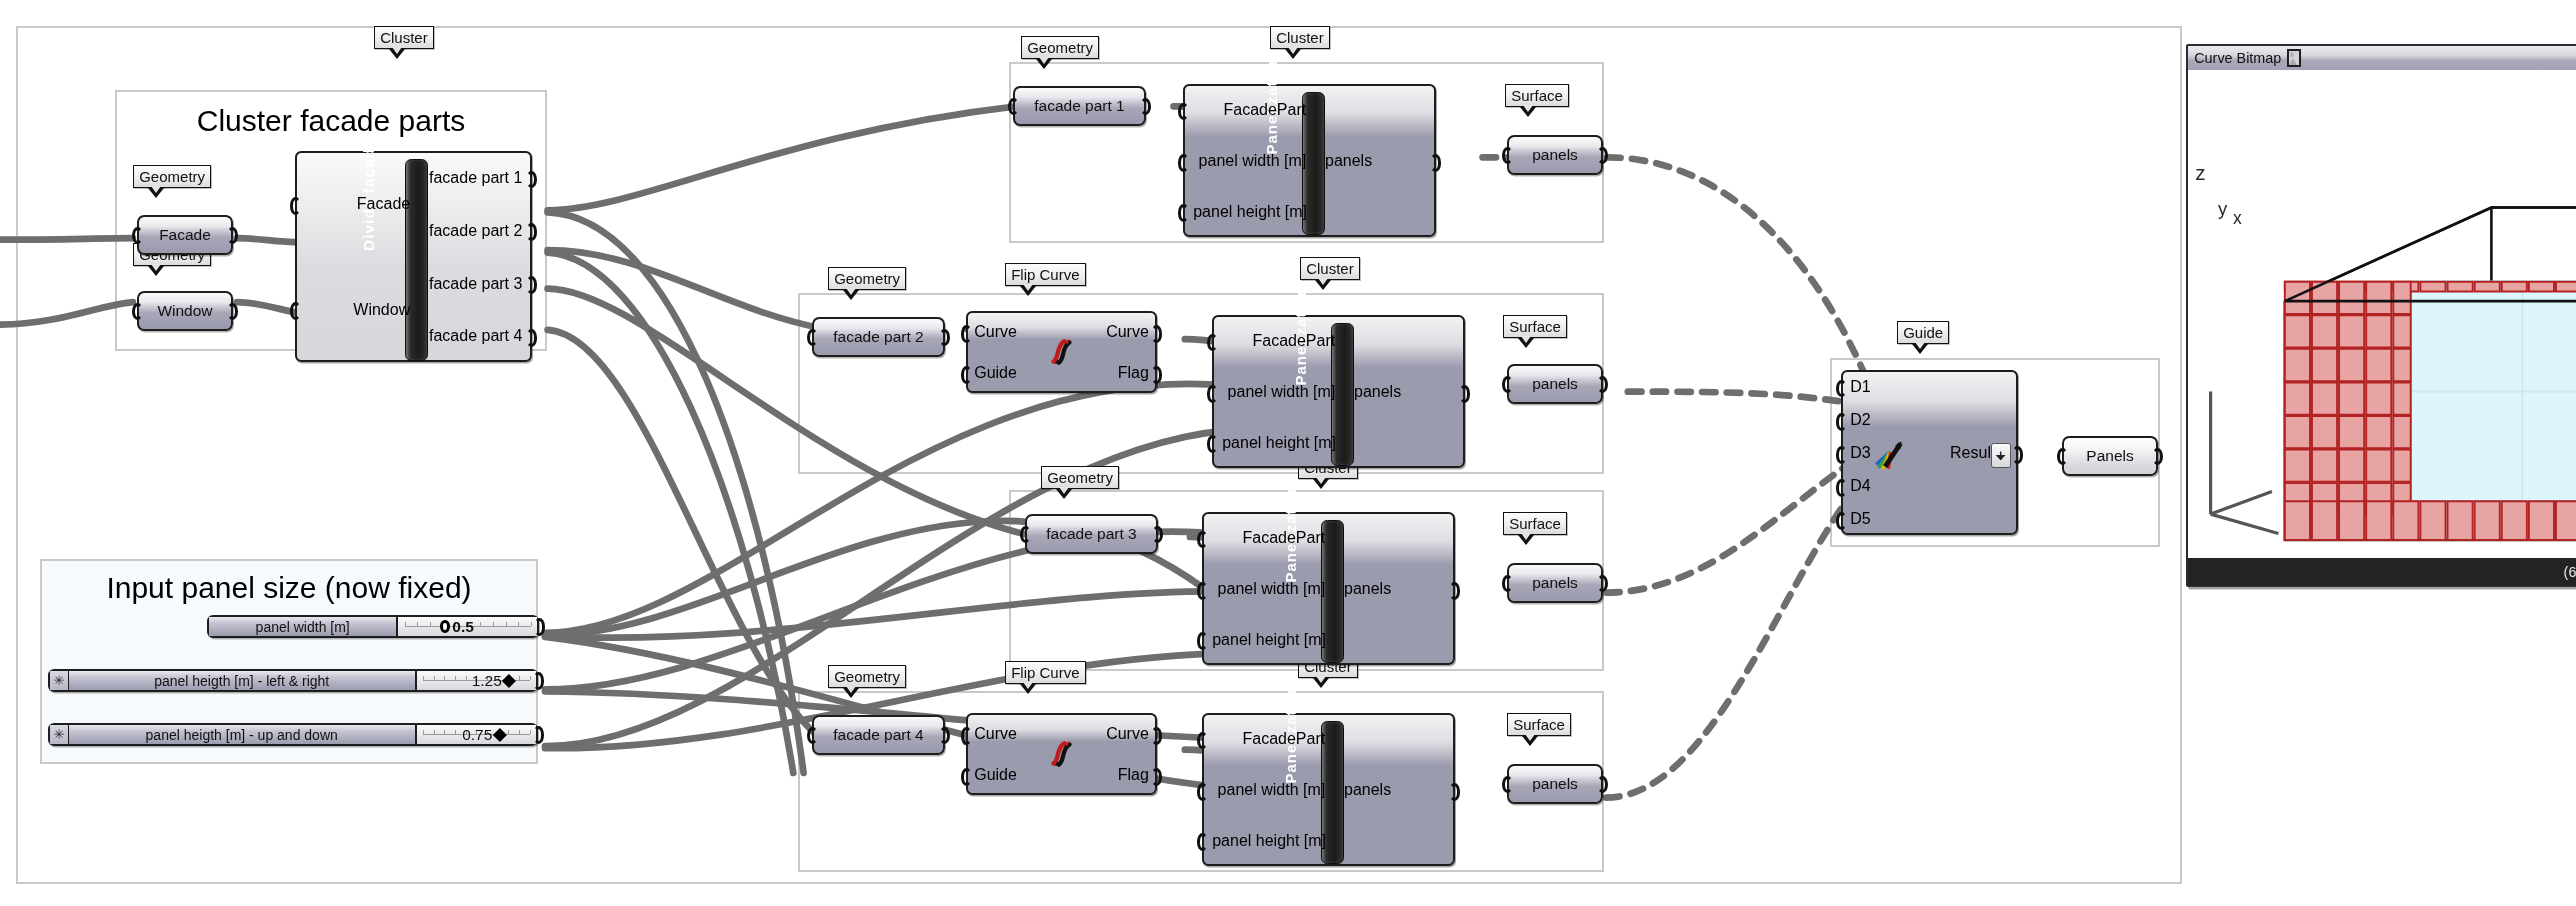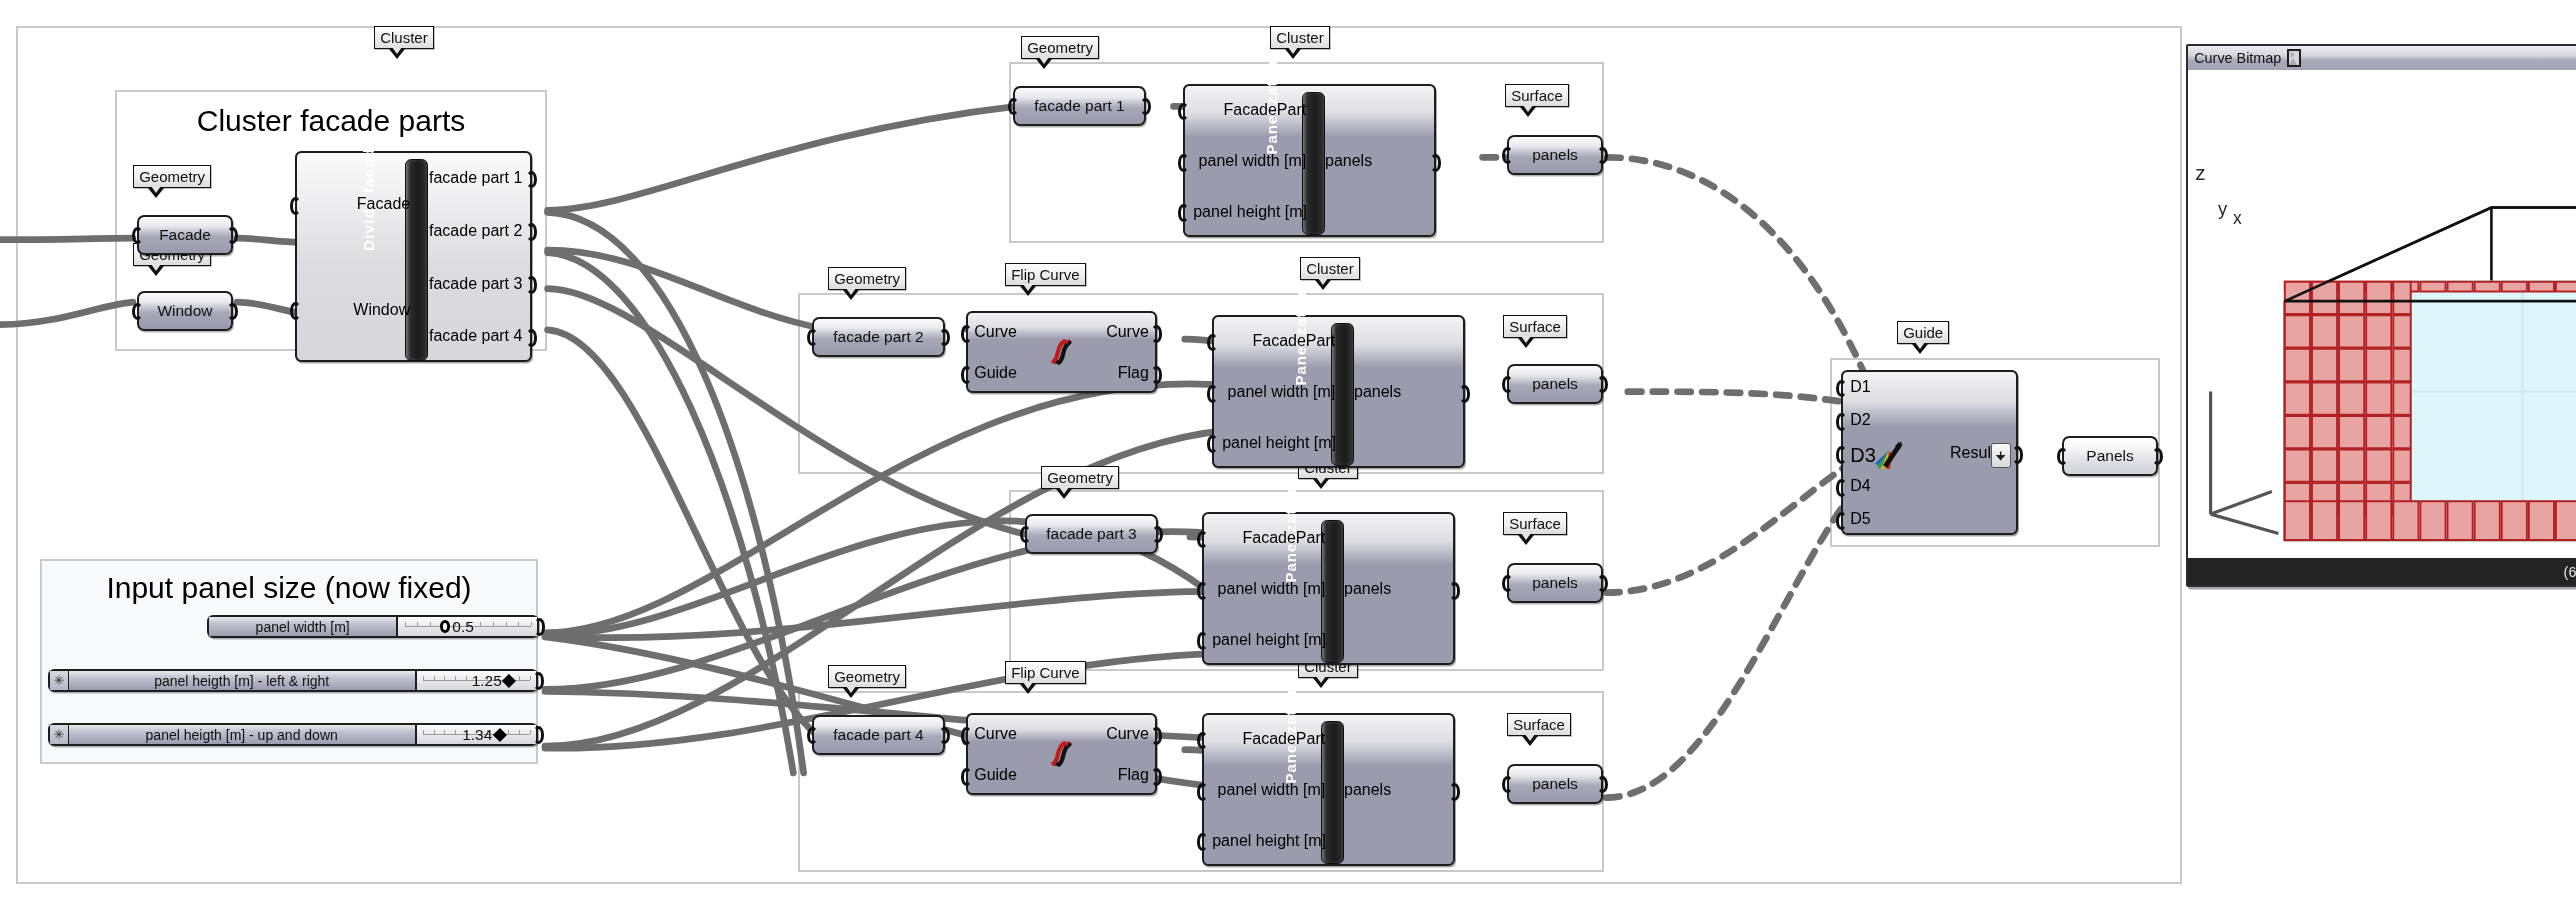--- a/index.html
+++ b/index.html
@@ -341,21 +341,21 @@
             <path d="M24,50 C36,42 28,22 44,12" stroke="#111" stroke-width="8" fill="none" stroke-linecap="round"></path>
             <path d="M34,10 L44,6 L40,16 Z" fill="#c21b1b"></path>
             <path d="M26,52 L16,52 L22,44 Z" fill="#111"></path>
           </svg></div>
       </div>
       <div class="comp" style="left: 1841px; top: 370px; width: 177px; height: 165px;">
         <div class="capsule-txt" style="left: 7.2px; top: 6.2px; font-size: 16px;">D1</div>
         <div class="port left" style="top: 7.7px; left: -7.2px;"></div>
         <div class="capsule-txt" style="left: 7.2px; top: 39px; font-size: 16px;">D2</div>
         <div class="port left" style="top: 41px; left: -7.2px;"></div>
-        <div class="capsule-txt" style="left: 7.2px; top: 72px; font-size: 20px;">D3</div>
+        <div class="capsule-txt" style="left: 7.2px; top: 72px; font-size: 16px;">D3</div>
         <div class="port left" style="top: 74px; left: -7.2px;"></div>
         <div class="capsule-txt" style="left: 7.2px; top: 105px; font-size: 16px;">D4</div>
         <div class="port left" style="top: 107px; left: -7.2px;"></div>
         <div class="capsule-txt" style="left: 7.2px; top: 138px; font-size: 16px;">D5</div>
         <div class="port left" style="top: 140px; left: -7.2px;"></div>
         <div class="capsule-txt" style="right: 20.6px; top: 72px; font-size: 16px;">Result</div>
         <div class="port right" style="top: 74px; right: -7.2px;"></div>
         <div style="position: absolute; left: 30px; top: 66px; width: 33px; height: 33px;"><svg viewBox="0 0 60 60" width="33" height="33">
             <path d="M6,48 L30,26" stroke="#1565c0" stroke-width="6" fill="none"></path>
             <path d="M10,54 L30,26" stroke="#2e9e4f" stroke-width="6" fill="none"></path>
@@ -379,21 +379,21 @@
             <div class="tick" style="left: 20%;"></div>
             <div class="tick" style="left: 30%;"></div>
             <div class="tick" style="left: 40%;"></div>
             <div class="tick" style="left: 50%;"></div>
             <div class="tick" style="left: 60%;"></div>
             <div class="tick" style="left: 70%;"></div>
             <div class="tick" style="left: 80%;"></div>
             <div class="tick" style="left: 90%;"></div>
             <div class="tick" style="left: 100%;"></div>
           </div>
-          <div class="val" style="left: 30%;">
+          <div class="val" style="left: 30%; font-weight: bold;">
             <div class="knob-circle"></div>
             <span>0.5</span>
           </div>
         </div>
         <div class="port right" style="top: 1px; right: -8.2px; position: absolute;"></div>
       </div>
       <div class="slider" style="left: 48px; top: 669px; width: 490px; overflow: visible;">
         <div class="astbox">✳</div>
         <div class="namebox" style="width: 336px;">panel heigth [m] - left &amp; right</div>
         <div class="track">
@@ -428,21 +428,21 @@
             <div class="tick" style="left: 30%;"></div>
             <div class="tick" style="left: 40%;"></div>
             <div class="tick" style="left: 50%;"></div>
             <div class="tick" style="left: 60%;"></div>
             <div class="tick" style="left: 70%;"></div>
             <div class="tick" style="left: 80%;"></div>
             <div class="tick" style="left: 90%;"></div>
             <div class="tick" style="left: 100%;"></div>
           </div>
           <div class="val" style="left: 38%;">
-            <span>1.34</span>
+            <span>0.75</span>
             <div class="knob-diamond"></div>
           </div>
         </div>
         <div class="port right" style="top: 1px; right: -8.2px; position: absolute;"></div>
       </div>
     </div>
 
   <div id="bitmapwin" style="left: 2186px; top: 44px; width: 940px; height: 543px;">
     <div id="bmhead">
       <span class="ttl">Curve Bitmap</span>

